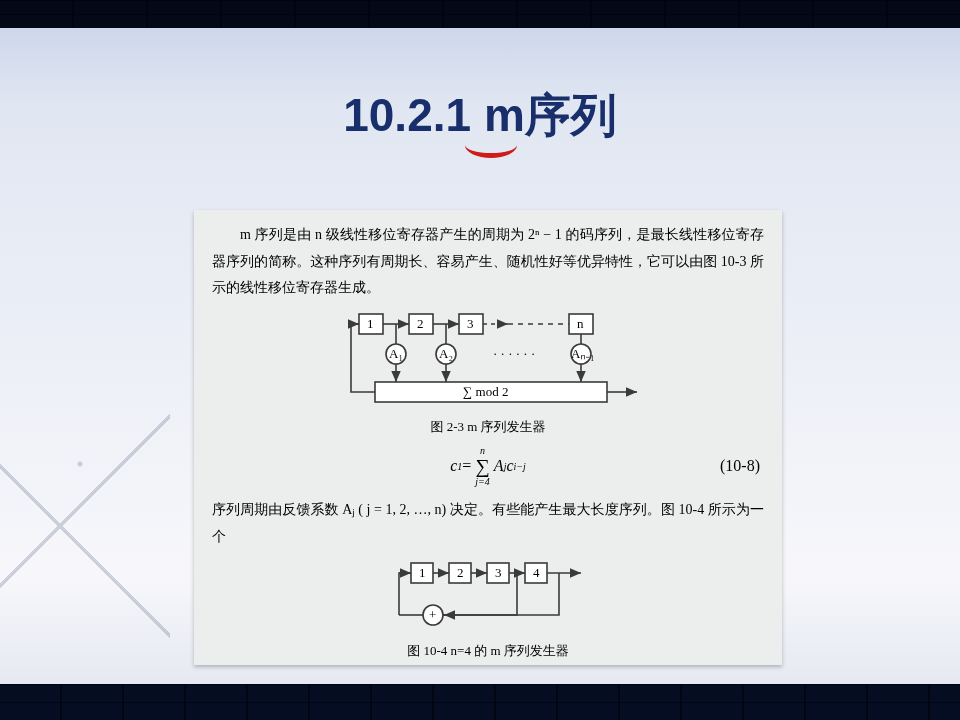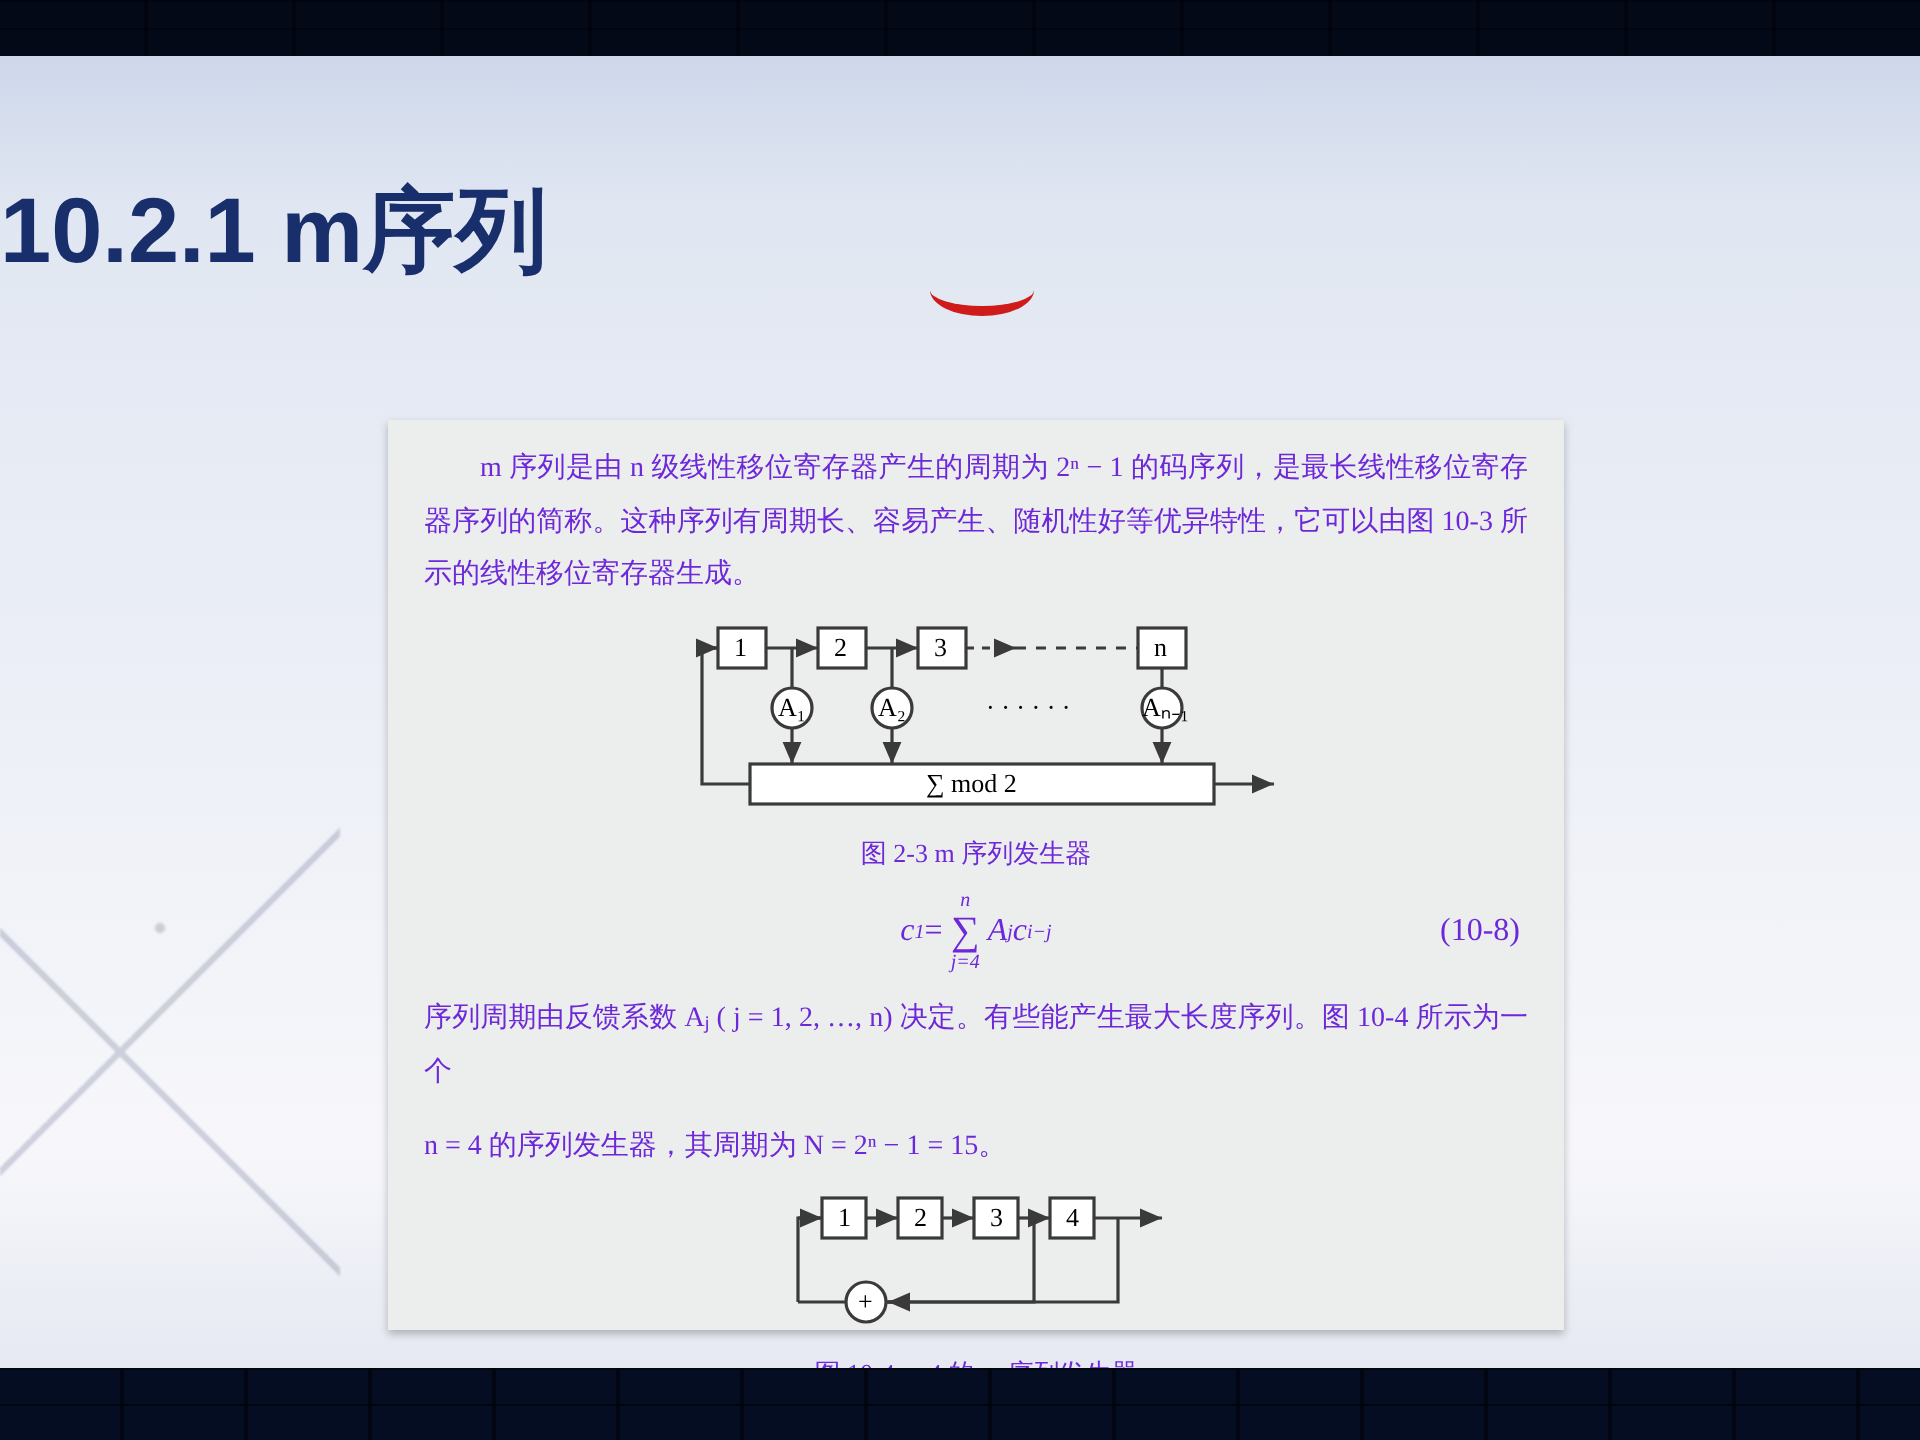--- a/index.html
+++ b/index.html
@@ -37,21 +37,21 @@
         #243a5e 0 60px, #0e1b33 60px 62px),
       repeating-linear-gradient(0deg,
         #243a5e 0 17px, #0e1b33 17px 18px);
     background-blend-mode: multiply;
   }
   .title {
     position: absolute;
     top: 85px;
     left: 0;
     width: 960px;
-    text-align: left;
+    text-align: center;
     color: #182f6b;
     font-family: "SimHei", "黑体", sans-serif;
     font-size: 46px;
     font-weight: bold;
   }
   .title-underline {
     position: absolute;
     top: 145px;
     left: 465px;
     width: 52px;
@@ -62,21 +62,21 @@
   .content-box {
     position: absolute;
     top: 210px;
     left: 194px;
     width: 588px;
     height: 455px;
     background: #eceded;
     box-shadow: 0 2px 4px rgba(0,0,0,0.25);
     padding: 12px 18px;
     box-sizing: border-box;
-    color: #6d28d9;
+    color: #000000;
     font-size: 14px;
     line-height: 1.9;
   }
   .para { text-align: justify; }
   .indent { text-indent: 2em; }
   .diagram-wrap {
     width: 100%;
     margin: 6px 0 2px;
     display: flex;
     justify-content: center;
@@ -223,21 +223,20 @@
         </span>
         <span>A</span>
           <sub>j</sub>
         <span>c</span>
           <sub>i−j</sub>
       </div>
       <div class="eqnum">(10-8)</div>
     </div>
 
     <div class="para">序列周期由反馈系数 Aⱼ ( j = 1, 2, …, n) 决定。有些能产生最大长度序列。图 10-4 所示为一个</div>
-    <div class="para" style="margin-top:10px;">n = 4 的序列发生器，其周期为 N = 2ⁿ − 1 = 15。</div>
 
     <div class="diagram-wrap">
       <svg class="dia" width="230" height="80" viewBox="0 0 230 80">
         <defs>
           <marker id="ah2" markerWidth="8" markerHeight="8" refX="7" refY="3" orient="auto">
             <path d="M0,0 L7,3 L0,6 Z" fill="#3a3a3a"></path>
           </marker>
         </defs>
 
         <path d="M 26 58 L 26 16 L 38 16" class="line"></path>

